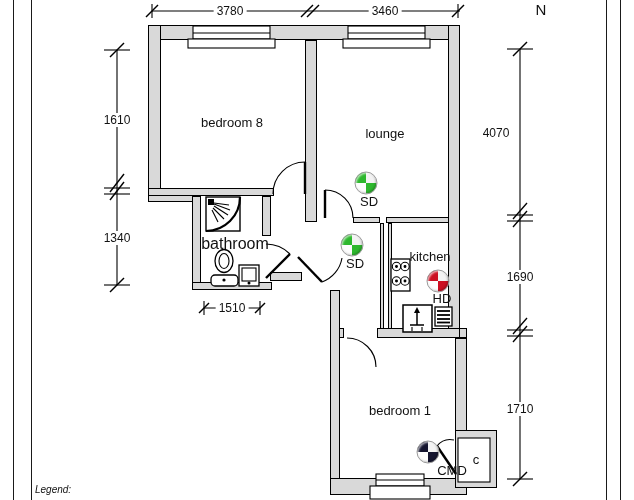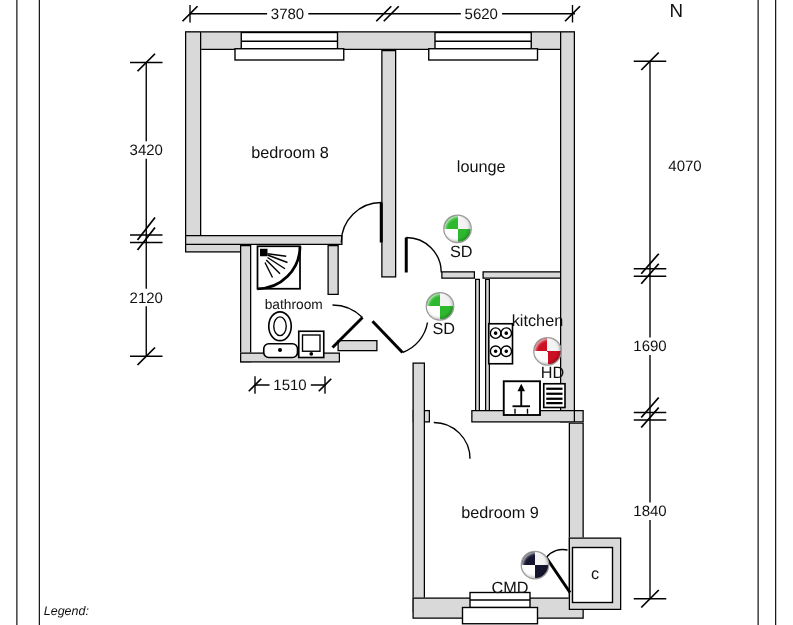--- a/index.html
+++ b/index.html
@@ -5,21 +5,21 @@
   html,body{margin:0;padding:0;background:#fff;}
   #canvas{
     position:relative;width:634px;height:500px;background:#fff;overflow:hidden;
     font-family:"Liberation Sans",sans-serif;color:#1a1a1a;
   }
   .frameline{position:absolute;top:0;bottom:0;width:1px;background:#1a1a1a;}
   .wall{position:absolute;background:var(--wall,#d9d9d9);border:1px solid #000;box-sizing:border-box;}
   svg.linework{position:absolute;left:0;top:0;}
   .lbl{position:absolute;transform:translate(-50%,-50%);white-space:nowrap;
        font-size:13px;color:#111;}
-  .lbl.small{font-size:11px;}
+  .lbl.small{font-size:16px;}
   .lbl.dim{font-size:12px;background:#fff;padding:0 3px;}
   .lbl.north{font-size:15px;}
   .lbl.legend{transform:none;font-size:10px;font-style:italic;}
   .detector{
     position:absolute;width:23px;height:23px;border-radius:50%;
     border:1px solid #9a9a9a;box-sizing:border-box;
     transform:translate(-50%,-50%);
     background:conic-gradient(from 0deg,#f3f3f3 0 25%,var(--dc,#333) 0 50%,#fdfdfd 0 75%,var(--dc,#333) 0 100%);
     box-shadow:inset 1px 1px 2px rgba(255,255,255,.7), inset -1px -1px 2px rgba(0,0,0,.25);
   }
@@ -199,31 +199,31 @@
   <div class="detector" style="left: 352px; top: 245px; --dc: #2eb82e;"></div>
   <div class="detector" style="left: 438px; top: 281px; --dc: #cc0f22;"></div>
   <div class="detector" style="left: 428px; top: 452px; --dc: #15152f;"></div>
 
   <div class="lbl north" style="left:541px;top:9px">N</div>
 
   <div class="lbl" style="left:232px;top:122px">bedroom 8</div>
   <div class="lbl" style="left:385px;top:133px">lounge</div>
   <div class="lbl small" style="left:235px;top:244px">bathroom</div>
   <div class="lbl" style="left:430px;top:256px">kitchen</div>
-  <div class="lbl" style="left:400px;top:410px">bedroom 9</div>
+  <div class="lbl" style="left:400px;top:410px">bedroom 1</div>
   <div class="lbl" style="left:476px;top:459px">c</div>
 
   <div class="lbl dim" style="left:230px;top:11px">3780</div>
-  <div class="lbl dim" style="left:385px;top:11px">5620</div>
-  <div class="lbl dim" style="left:117px;top:120px">3420</div>
-  <div class="lbl dim" style="left:117px;top:238px">2120</div>
-  <div class="lbl dim" style="left:548px;top:133px">4070</div>
+  <div class="lbl dim" style="left:385px;top:11px">3460</div>
+  <div class="lbl dim" style="left:117px;top:120px">1610</div>
+  <div class="lbl dim" style="left:117px;top:238px">1340</div>
+  <div class="lbl dim" style="left:496px;top:133px">4070</div>
   <div class="lbl dim" style="left:520px;top:277px">1690</div>
-  <div class="lbl dim" style="left:520px;top:409px">1840</div>
+  <div class="lbl dim" style="left:520px;top:409px">1710</div>
   <div class="lbl dim" style="left:232px;top:308px">1510</div>
 
   <div class="lbl" style="left:369px;top:201px">SD</div>
   <div class="lbl" style="left:355px;top:263px">SD</div>
   <div class="lbl" style="left:442px;top:298px">HD</div>
-  <div class="lbl" style="left:408px;top:470px">CMD</div>
+  <div class="lbl" style="left:452px;top:470px">CMD</div>
 
   <div class="lbl legend" style="left:35px;top:484px">Legend:</div>
 </div>
 
 </body></html>

